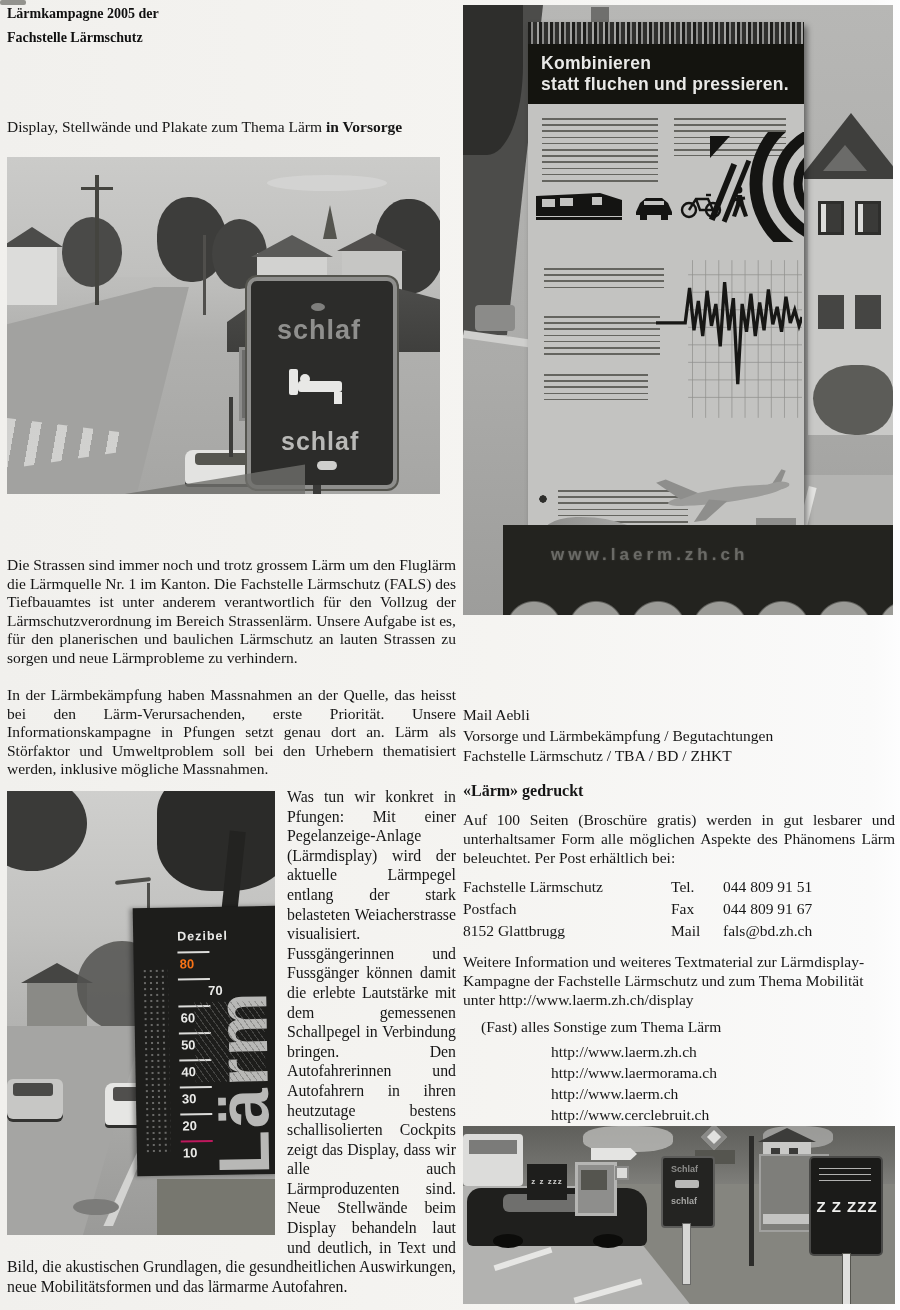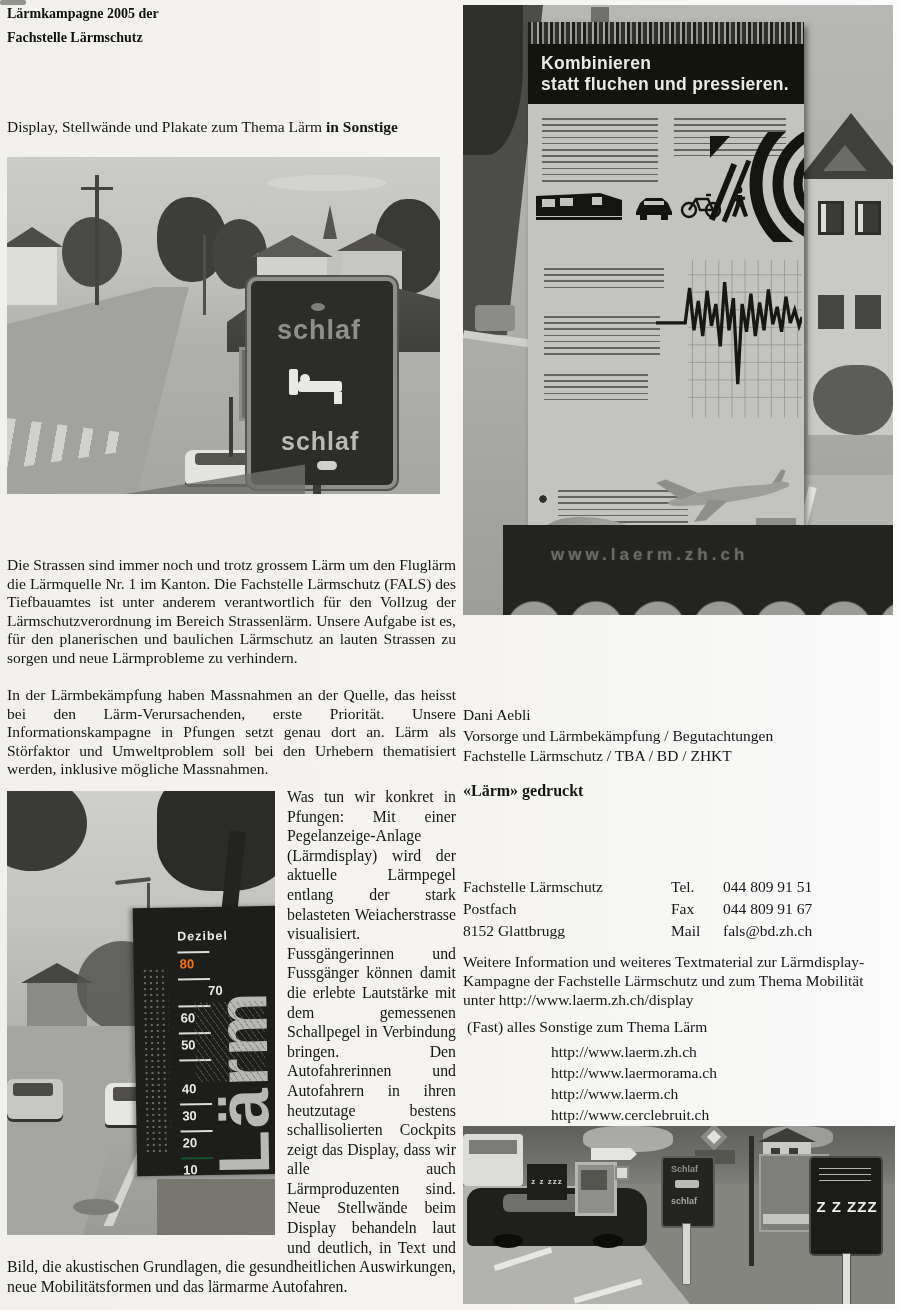--- a/index.html
+++ b/index.html
@@ -22,21 +22,21 @@
 <div id="page">
 
   <div class="a" style="left:0;top:0;width:26px;height:5px;background:#55554f;opacity:.6;border-radius:2px;"></div>
 
   <div class="a" style="left:7px;top:0;width:449px;height:1310px;">
 
     <h1 class="a preline" style="left:0;top:2px;margin:0;font-size:14px;line-height:24px;font-weight:bold;color:#101010;">Lärmkampagne 2005 der
 Fachstelle Lärmschutz</h1>
 
     <div class="a" style="left:0;top:118px;font-size:15.5px;">
-      <span>Display, Stellwände und Plakate zum Thema Lärm </span><b>in Sonstige</b>
+      <span>Display, Stellwände und Plakate zum Thema Lärm </span><b>in Vorsorge</b>
     </div>
 
     <div class="photo" style="left:0;top:157px;width:433px;height:337px;background:linear-gradient(#c9c9c7 0%,#bdbdbb 38%,#b0b0ae 55%,#a6a6a4 100%);">
       <div class="a" style="left:0;top:0;width:433px;height:120px;background:linear-gradient(#cbcbc9,#c0c0be);"></div>
       <div class="a" style="left:260px;top:18px;width:120px;height:16px;background:#d6d6d4;border-radius:50%;opacity:.8;"></div>
 
       <div class="a" style="left:150px;top:40px;width:70px;height:85px;background:#3d3d3b;border-radius:46% 54% 50% 50%;"></div>
       <div class="a" style="left:205px;top:62px;width:55px;height:70px;background:#434341;border-radius:50%;"></div>
       <div class="a" style="left:368px;top:42px;width:70px;height:95px;background:#393937;border-radius:48% 52% 55% 45%;"></div>
       <div class="a" style="left:55px;top:60px;width:60px;height:70px;background:#4a4a48;border-radius:50%;"></div>
@@ -104,24 +104,24 @@
         <div class="a" style="left:106px;top:296px;width:50px;height:14px;background:#504f4d;border-radius:3px;"></div>
 
         <div class="a" style="left:128px;top:116px;width:150px;height:268px;background:#1d1d1b;transform:rotate(-1deg);box-shadow:-3px 0 4px rgba(0,0,0,.35);">
           <div class="a" style="left:8px;top:60px;width:26px;height:185px;background-image:radial-gradient(#7c7c7a 1px,rgba(0,0,0,0) 1.4px);background-size:6px 6px;opacity:.8;"></div>
           <div class="a sans" style="left:44px;top:22px;font-size:12.5px;font-weight:bold;color:#e9e9e7;letter-spacing:1px;">Dezibel</div>
           <div class="a" style="left:44px;top:44px;width:40px;">
             <div style="border-top:2px solid #dcdcda;width:30px;padding:1px 0 6px 2px;"><span class="sans" style="font-size:13px;font-weight:bold;color:#f97316;text-align:right;">80</span></div>
             <div style="border-top:2px solid #dcdcda;width:30px;padding:1px 0 6px 2px;"><span class="sans" style="font-size:13px;font-weight:bold;color:#e9e9e7;margin-left:28px;">70</span></div>
             <div style="border-top:2px solid #dcdcda;width:30px;padding:1px 0 6px 2px;"><span class="sans" style="font-size:13px;font-weight:bold;color:#e9e9e7;">60</span></div>
             <div style="border-top:2px solid #dcdcda;width:30px;padding:1px 0 6px 2px;"><span class="sans" style="font-size:13px;font-weight:bold;color:#e9e9e7;">50</span></div>
-            <div style="border-top:2px solid #dcdcda;width:30px;padding:18px 0 6px 2px;"><span class="sans" style="font-size:13px;font-weight:bold;color:#e9e9e7;">40</span></div>
+            <div style="border-top:2px solid #dcdcda;width:30px;padding:1px 0 6px 2px;"><span class="sans" style="font-size:13px;font-weight:bold;color:#e9e9e7;">40</span></div>
             <div style="border-top:2px solid #dcdcda;width:30px;padding:1px 0 6px 2px;"><span class="sans" style="font-size:13px;font-weight:bold;color:#e9e9e7;">30</span></div>
             <div style="border-top:2px solid #dcdcda;width:30px;padding:1px 0 6px 2px;"><span class="sans" style="font-size:13px;font-weight:bold;color:#e9e9e7;">20</span></div>
-            <div style="border-top:2px solid #14532d;width:30px;padding:1px 0 6px 2px;"><span class="sans" style="font-size:13px;font-weight:bold;color:#e9e9e7;">10</span></div>
+            <div style="border-top:2px solid #be185d;width:30px;padding:1px 0 6px 2px;"><span class="sans" style="font-size:13px;font-weight:bold;color:#e9e9e7;">10</span></div>
           </div>
           <div class="a sans" style="left:56px;top:118px;font-size:72px;font-weight:bold;color:#c6c6c4;transform:rotate(-90deg) translate(-30px,10px);transform-origin:60px 60px;letter-spacing:2px;opacity:.92;">Lärm</div>
           <div class="a" style="left:60px;top:95px;width:70px;height:80px;background:repeating-linear-gradient(55deg,#6a6a68 0 1px,rgba(0,0,0,0) 1px 5px);opacity:.5;"></div>
         </div>
         <div class="a" style="left:150px;top:388px;width:120px;height:56px;background:#77776f;"></div>
         <div class="a" style="left:66px;top:408px;width:46px;height:16px;background:#7c7c7a;border-radius:50%;"></div>
       </div>
       <p class="body" style="margin:0;line-height:19.6px;font-size:15.8px;">Was tun wir konkret in Pfungen: Mit einer Pegelanzeige-Anlage (Lärmdisplay) wird der aktuelle Lärmpegel entlang der stark belasteten Weiacherstrasse visualisiert. Fussgängerinnen und Fussgänger können damit die erlebte Lautstärke mit dem gemessenen Schallpegel in Verbindung bringen. Den Autofahrerinnen und Autofahrern in ihren heutzutage bestens schallisolierten Cockpits zeigt das Display, dass wir alle auch Lärmproduzenten sind. Neue Stellwände beim Display behandeln laut und deutlich, in Text und Bild, die akustischen Grundlagen, die gesundheitlichen Auswirkungen, neue Mobilitätsformen und das lärmarme Autofahren.</p>
     </div>
   </div>
@@ -232,43 +232,44 @@
         <div class="a" style="left:228px;top:496px;width:40px;height:14px;background:#8f8f8d;"></div>
       </div>
 
       <div class="a" style="left:40px;top:520px;width:390px;height:92px;background:#23231f;"></div>
       <div class="a sans" style="left:88px;top:540px;font-size:17px;font-weight:bold;letter-spacing:4px;color:#6e6e6a;text-shadow:0 0 2px #4a4a46;opacity:.95;">www.laerm.zh.ch</div>
       <div class="a" style="left:40px;top:578px;width:390px;height:34px;background-image:radial-gradient(circle at 50% 110%,#9a9a96 0 52%,rgba(0,0,0,0) 56%);background-size:62px 36px;background-repeat:repeat-x;background-position:0 6px;"></div>
     </div>
 
 
     <div class="a" style="left:0;top:705px;font-size:15.5px;line-height:20.5px;">
-      <div>Dani Aebli</div>
+      <div>Mail Aebli</div>
       <div>Vorsorge und Lärmbekämpfung / Begutachtungen</div>
       <div>Fachstelle Lärmschutz / TBA / BD / ZHKT</div>
     </div>
 
     <h2 class="a" style="left:0;top:782px;margin:0;font-size:16px;font-weight:bold;">«Lärm» gedruckt</h2>
 
+    <p class="a body" style="left:0;top:810px;width:432px;margin:0;line-height:19px;">Auf 100 Seiten  (Broschüre gratis) werden in gut lesbarer und unterhaltsamer Form alle möglichen Aspekte des Phänomens Lärm beleuchtet. Per Post erhältlich bei:</p>
 
     <div class="a" style="left:0;top:876px;width:432px;display:grid;grid-template-columns:208px 52px auto;font-size:15.5px;line-height:22px;">
       <div>Fachstelle Lärmschutz</div>
       <div>Tel.</div>
       <div>044 809 91 51</div>
       <div>Postfach</div>
       <div>Fax</div>
       <div>044 809 91 67</div>
       <div>8152 Glattbrugg</div>
       <div>Mail</div>
       <div>fals@bd.zh.ch</div>
     </div>
 
     <p class="a body" style="left:0;top:952px;width:432px;margin:0;line-height:19px;text-align:left;">Weitere Information und weiteres Textmaterial zur Lärmdisplay-Kampagne der Fachstelle Lärmschutz und zum Thema Mobilität unter http://www.laerm.zh.ch/display</p>
 
-    <div class="a" style="left:4px;top:1018px;font-size:15.5px;">(Fast) alles Sonstige zum Thema Lärm</div>
+    <div class="a" style="left:18px;top:1018px;font-size:15.5px;">(Fast) alles Sonstige zum Thema Lärm</div>
     <div class="a" style="left:88px;top:1041px;font-size:15.5px;line-height:21px;">
       <div>http://www.laerm.zh.ch</div>
       <div>http://www.laermorama.ch</div>
       <div>http://www.laerm.ch</div>
       <div>http://www.cerclebruit.ch</div>
     </div>
 
     <div class="photo" style="left:0;top:1126px;width:432px;height:178px;background:linear-gradient(#5f5f5b 0%,#72726e 22%,#8d8d89 45%,#9b9b97 60%,#a9a9a5 100%);">
       <div class="a" style="left:120px;top:0;width:90px;height:26px;background:#c7c7c5;opacity:.7;border-radius:40%;"></div>
       <div class="a" style="left:300px;top:0;width:70px;height:22px;background:#c2c2c0;opacity:.6;border-radius:40%;"></div>

